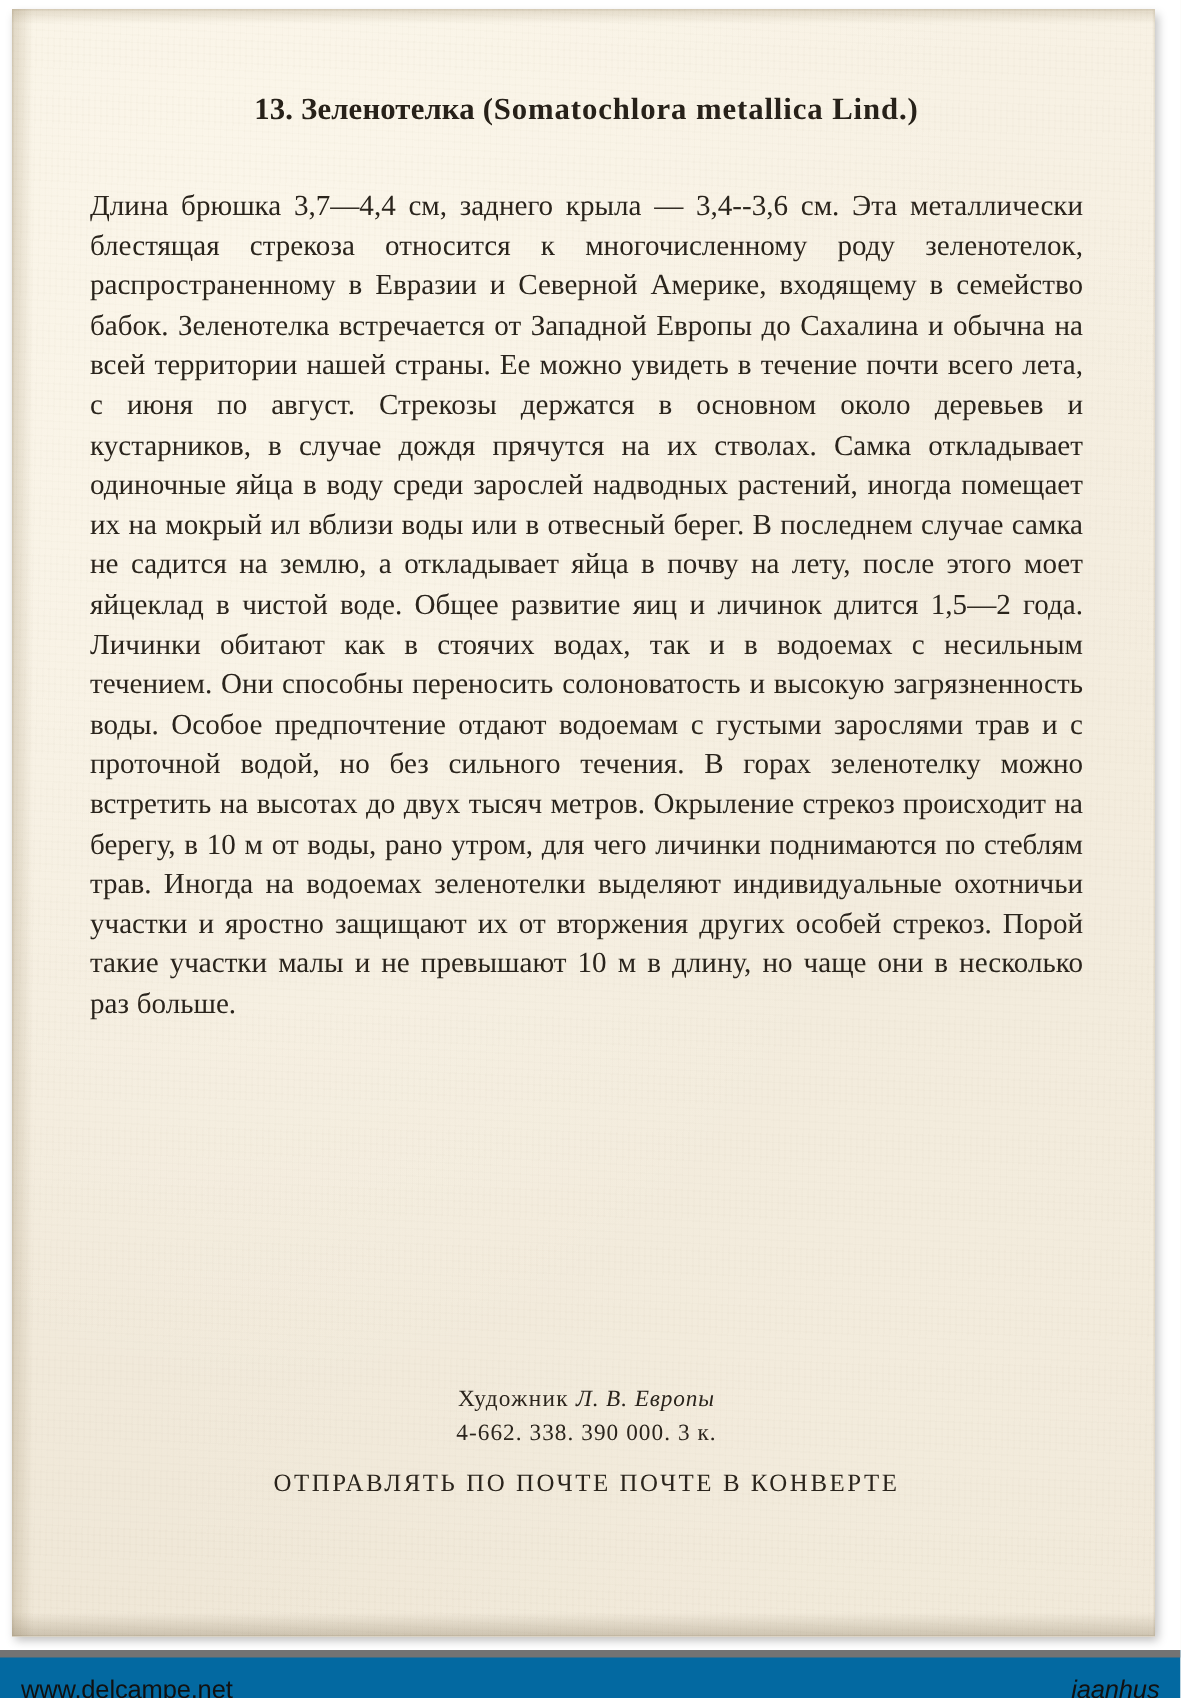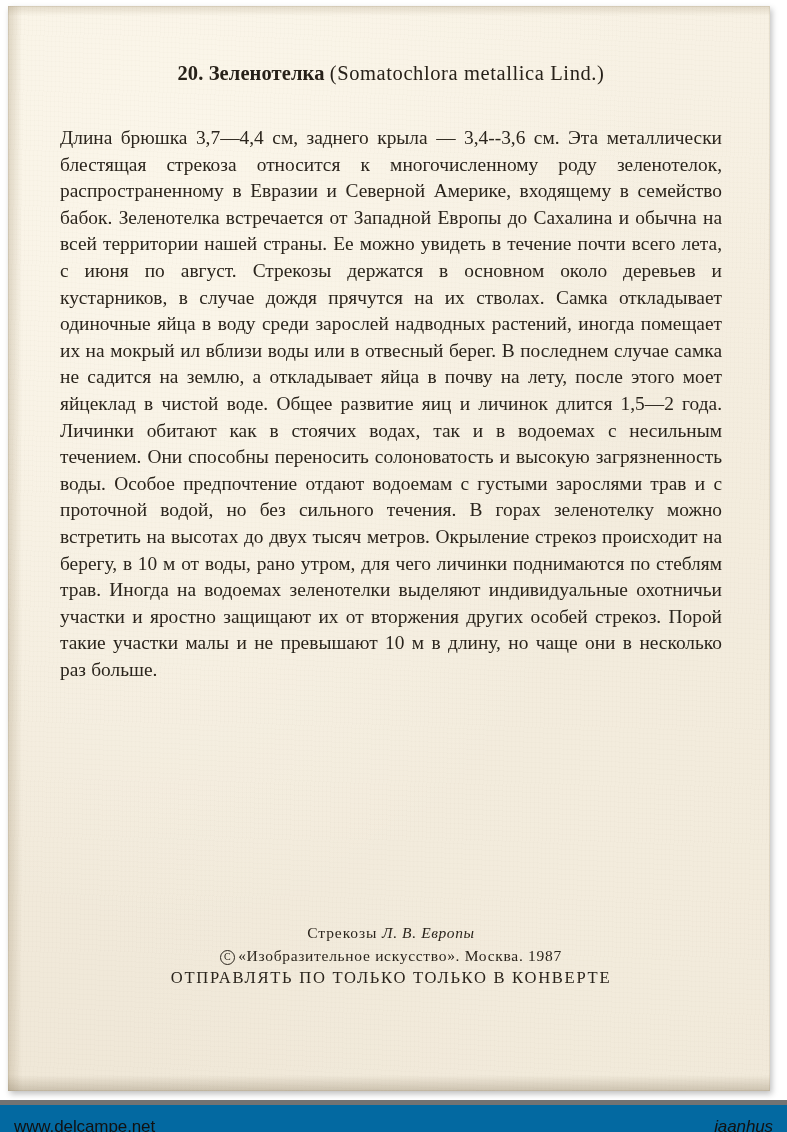--- a/index.html
+++ b/index.html
@@ -90,21 +90,21 @@
     color: #272119;
     letter-spacing: 0.1px;
     margin-bottom: 26px;
     white-space: nowrap;
   }
   #title-line .t-number,
   #title-line .t-name {
     font-weight: bold;
   }
   #title-line .t-latin {
-    font-weight: normal;
+    font-weight: bold;
     letter-spacing: 0.6px;
     margin-top: 28px;
   }
 
   #body-text {
     font-size: 19.4px;
     line-height: 26.6px;
     color: #2a241c;
     text-align: justify;
     text-align-last: left;
@@ -222,42 +222,40 @@
   <div id="postcard">
 
     <div id="paper-grain"></div>
     <div id="edge-shade-left"></div>
     <div id="edge-shade-top"></div>
     <div id="edge-shade-bottom"></div>
 
     <div id="card-content">
 
       <div id="title-line">
-        <span class="t-number">20.</span>
+        <span class="t-number">13.</span>
         <span class="t-name">Зеленотелка</span>
         <span class="t-latin">(Somatochlora metallica Lind.)</span>
       </div>
 
       <p id="body-text">Длина брюшка 3,7—4,4 см, заднего крыла — 3,4--3,6 см. Эта металлически блестящая стрекоза относится к многочисленному роду зеленотелок, распространенному в Евразии и Северной Америке, входящему в семейство бабок. Зеленотелка встречается от Западной Европы до Сахалина и обычна на всей территории нашей страны. Ее можно увидеть в течение почти всего лета, с июня по август. Стрекозы держатся в основном около деревьев и кустарников, в случае дождя прячутся на их стволах. Самка откладывает одиночные яйца в воду среди зарослей надводных растений, иногда помещает их на мокрый ил вблизи воды или в отвесный берег. В последнем случае самка не садится на землю, а откладывает яйца в почву на лету, после этого моет яйцеклад в чистой воде. Общее развитие яиц и личинок длится 1,5—2 года. Личинки обитают как в стоячих водах, так и в водоемах с несильным течением. Они способны переносить солоноватость и высокую загрязненность воды. Особое предпочтение отдают водоемам с густыми зарослями трав и с проточной водой, но без сильного течения. В горах зеленотелку можно встретить на высотах до двух тысяч метров. Окрыление стрекоз происходит на берегу, в 10 м от воды, рано утром, для чего личинки поднимаются по стеблям трав. Иногда на водоемах зеленотелки выделяют индивидуальные охотничьи участки и яростно защищают их от вторжения других особей стрекоз. Порой такие участки малы и не превышают 10 м в длину, но чаще они в несколько раз больше.</p>
 
     </div>
 
     <div id="card-footer">
 
       <div class="foot-line" id="footer-artist">
-        <span>Стрекозы</span>
+        <span>Художник</span>
         <span class="artist-name">Л. В. Европы</span>
       </div>
 
-      <div class="foot-line" id="footer-publisher">
-        <span class="copyright-mark">C</span><span>«Изобразительное искусство». Москва. 1987</span>
-      </div>
-
-
-      <div class="foot-line" id="footer-notice">ОТПРАВЛЯТЬ ПО ТОЛЬКО ТОЛЬКО В КОНВЕРТЕ</div>
+
+      <div class="foot-line" id="footer-code">4-662. 338. 390 000. 3 к.</div>
+
+      <div class="foot-line" id="footer-notice">ОТПРАВЛЯТЬ ПО ПОЧТЕ ПОЧТЕ В КОНВЕРТЕ</div>
 
     </div>
 
 
   </div>
 </div>
 
 <div id="bottom-bar">
   <span id="delcampe-url">www.delcampe.net</span>
   <span id="seller-name">jaanhus</span>

